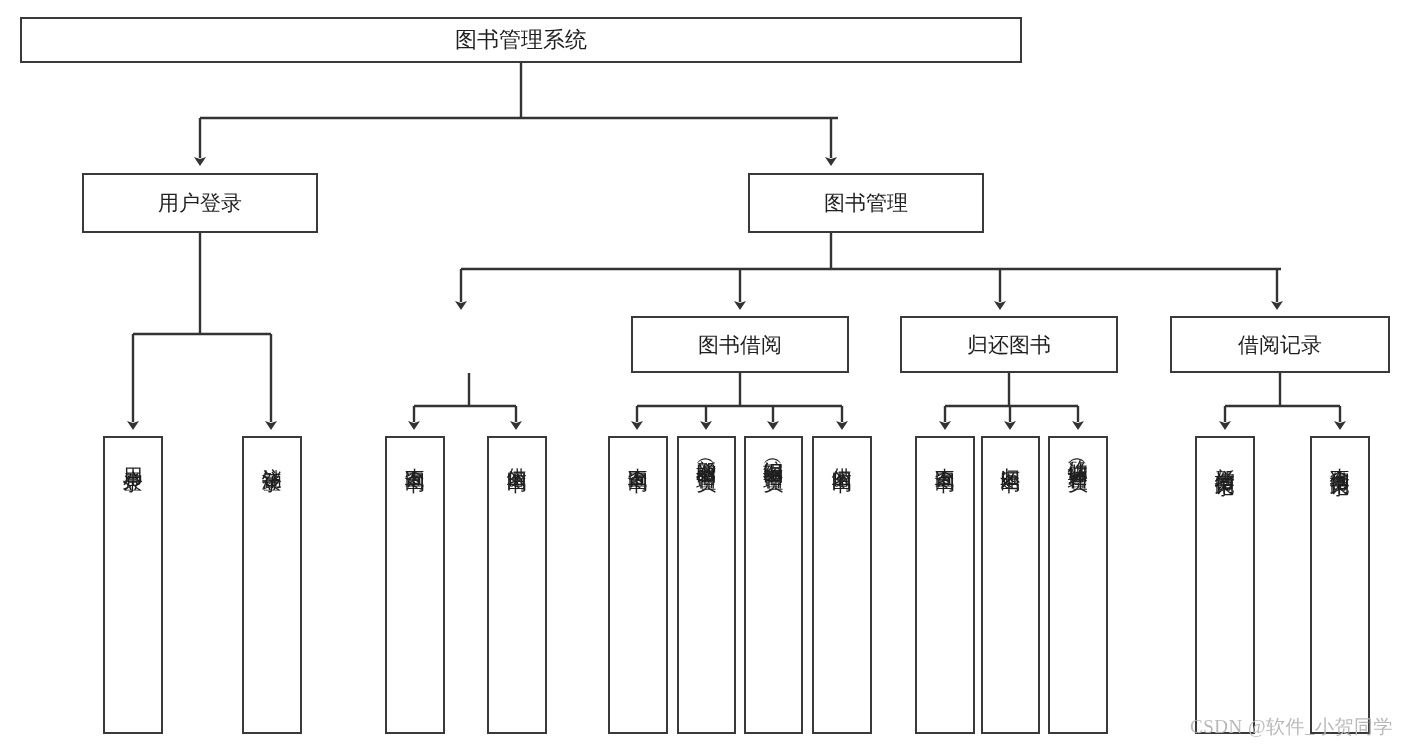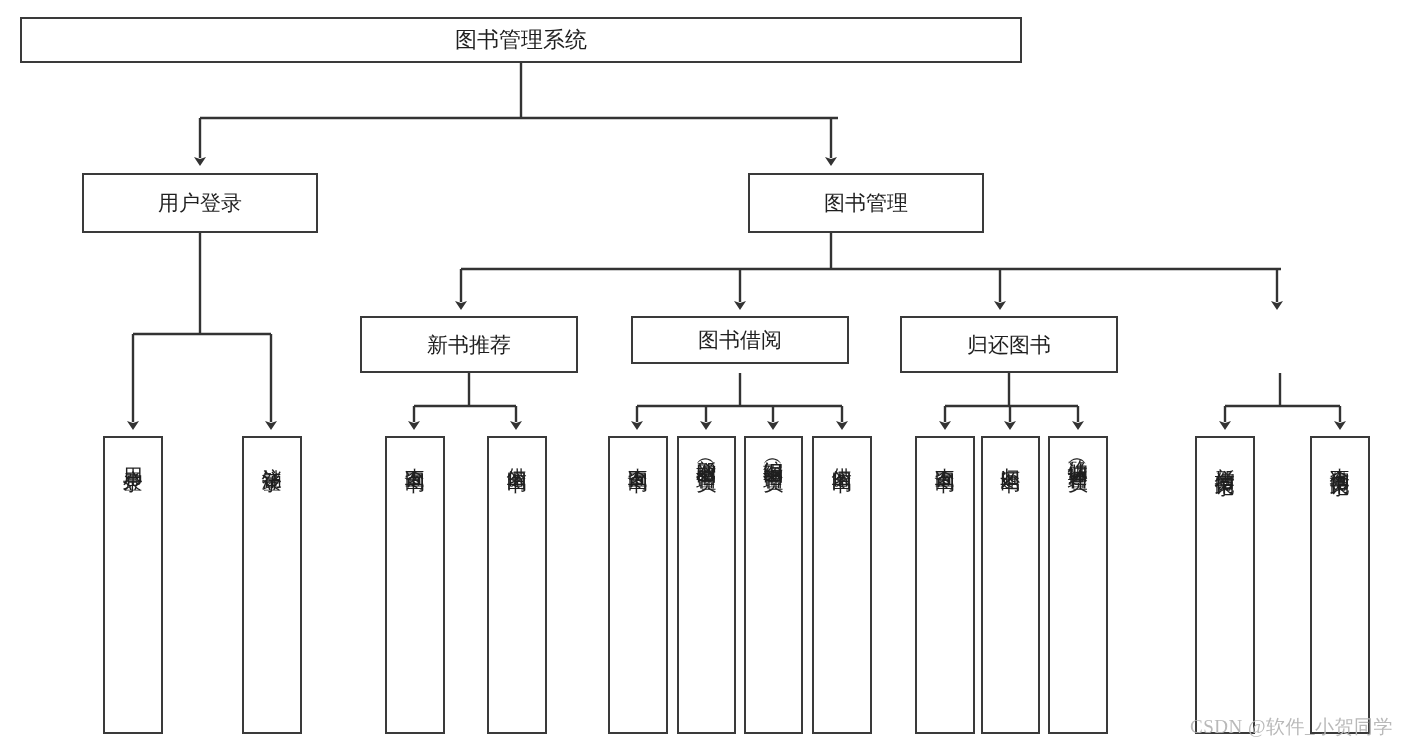--- a/index.html
+++ b/index.html
@@ -133,32 +133,32 @@
   </div>
 
   <div class="node h" style="left:82px; top:173px; width:236px; height:60px;">
     <span class="label">用户登录</span>
   </div>
 
   <div class="node h" style="left:712px; top:173px; width:236px; height:60px;margin-left:36px;">
     <span class="label">图书管理</span>
   </div>
 
-  <div class="node h" style="left:360px; top:316px; width:218px; height:57px;">
-    <span class="label">新书推荐</span>
-  </div>
-
-  <div class="node h" style="left:631px; top:316px; width:218px; height:48px;">
+
+  <div class="node h" style="left:631px; top:316px; width:218px; height:57px;">
     <span class="label">图书借阅</span>
   </div>
 
   <div class="node h" style="left:900px; top:316px; width:218px; height:57px;">
     <span class="label">归还图书</span>
   </div>
 
+  <div class="node h" style="left:1170px; top:316px; width:220px; height:57px;">
+    <span class="label">借阅记录</span>
+  </div>
 
   <div class="node v" style="left:103px; top:436px; width:60px; height:298px;">
     <span class="label">用户登录</span>
   </div>
 
   <div class="node v" style="left:242px; top:436px; width:60px; height:298px;">
     <span class="label">注销登录</span>
   </div>
 
   <div class="node v" style="left:385px; top:436px; width:60px; height:298px;">

